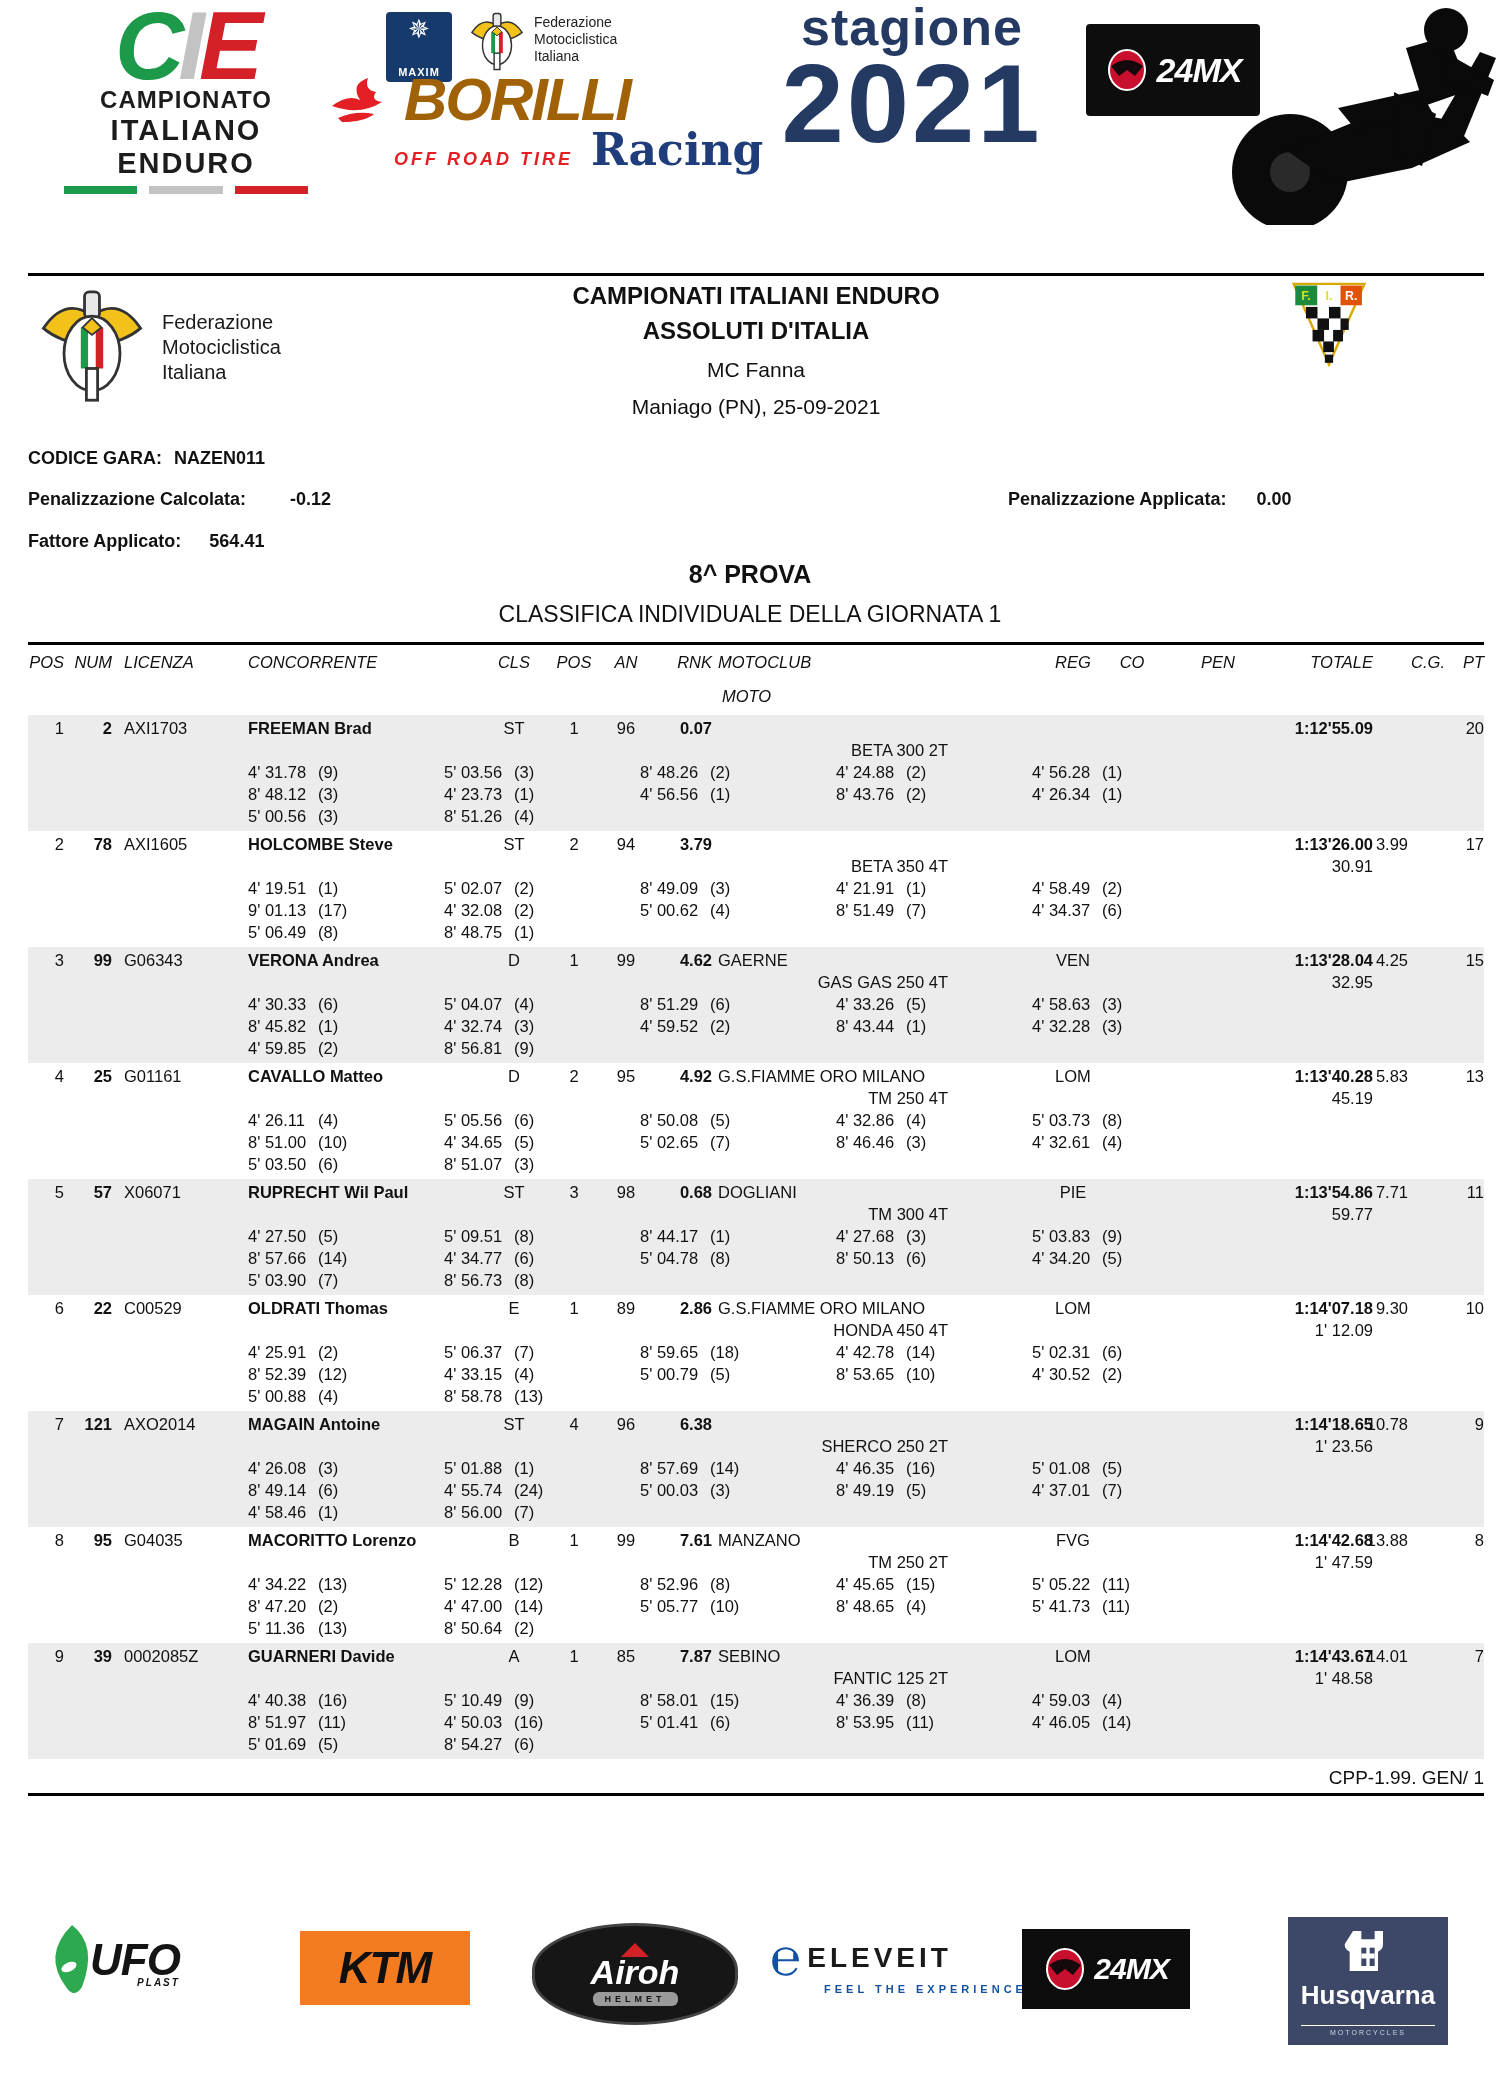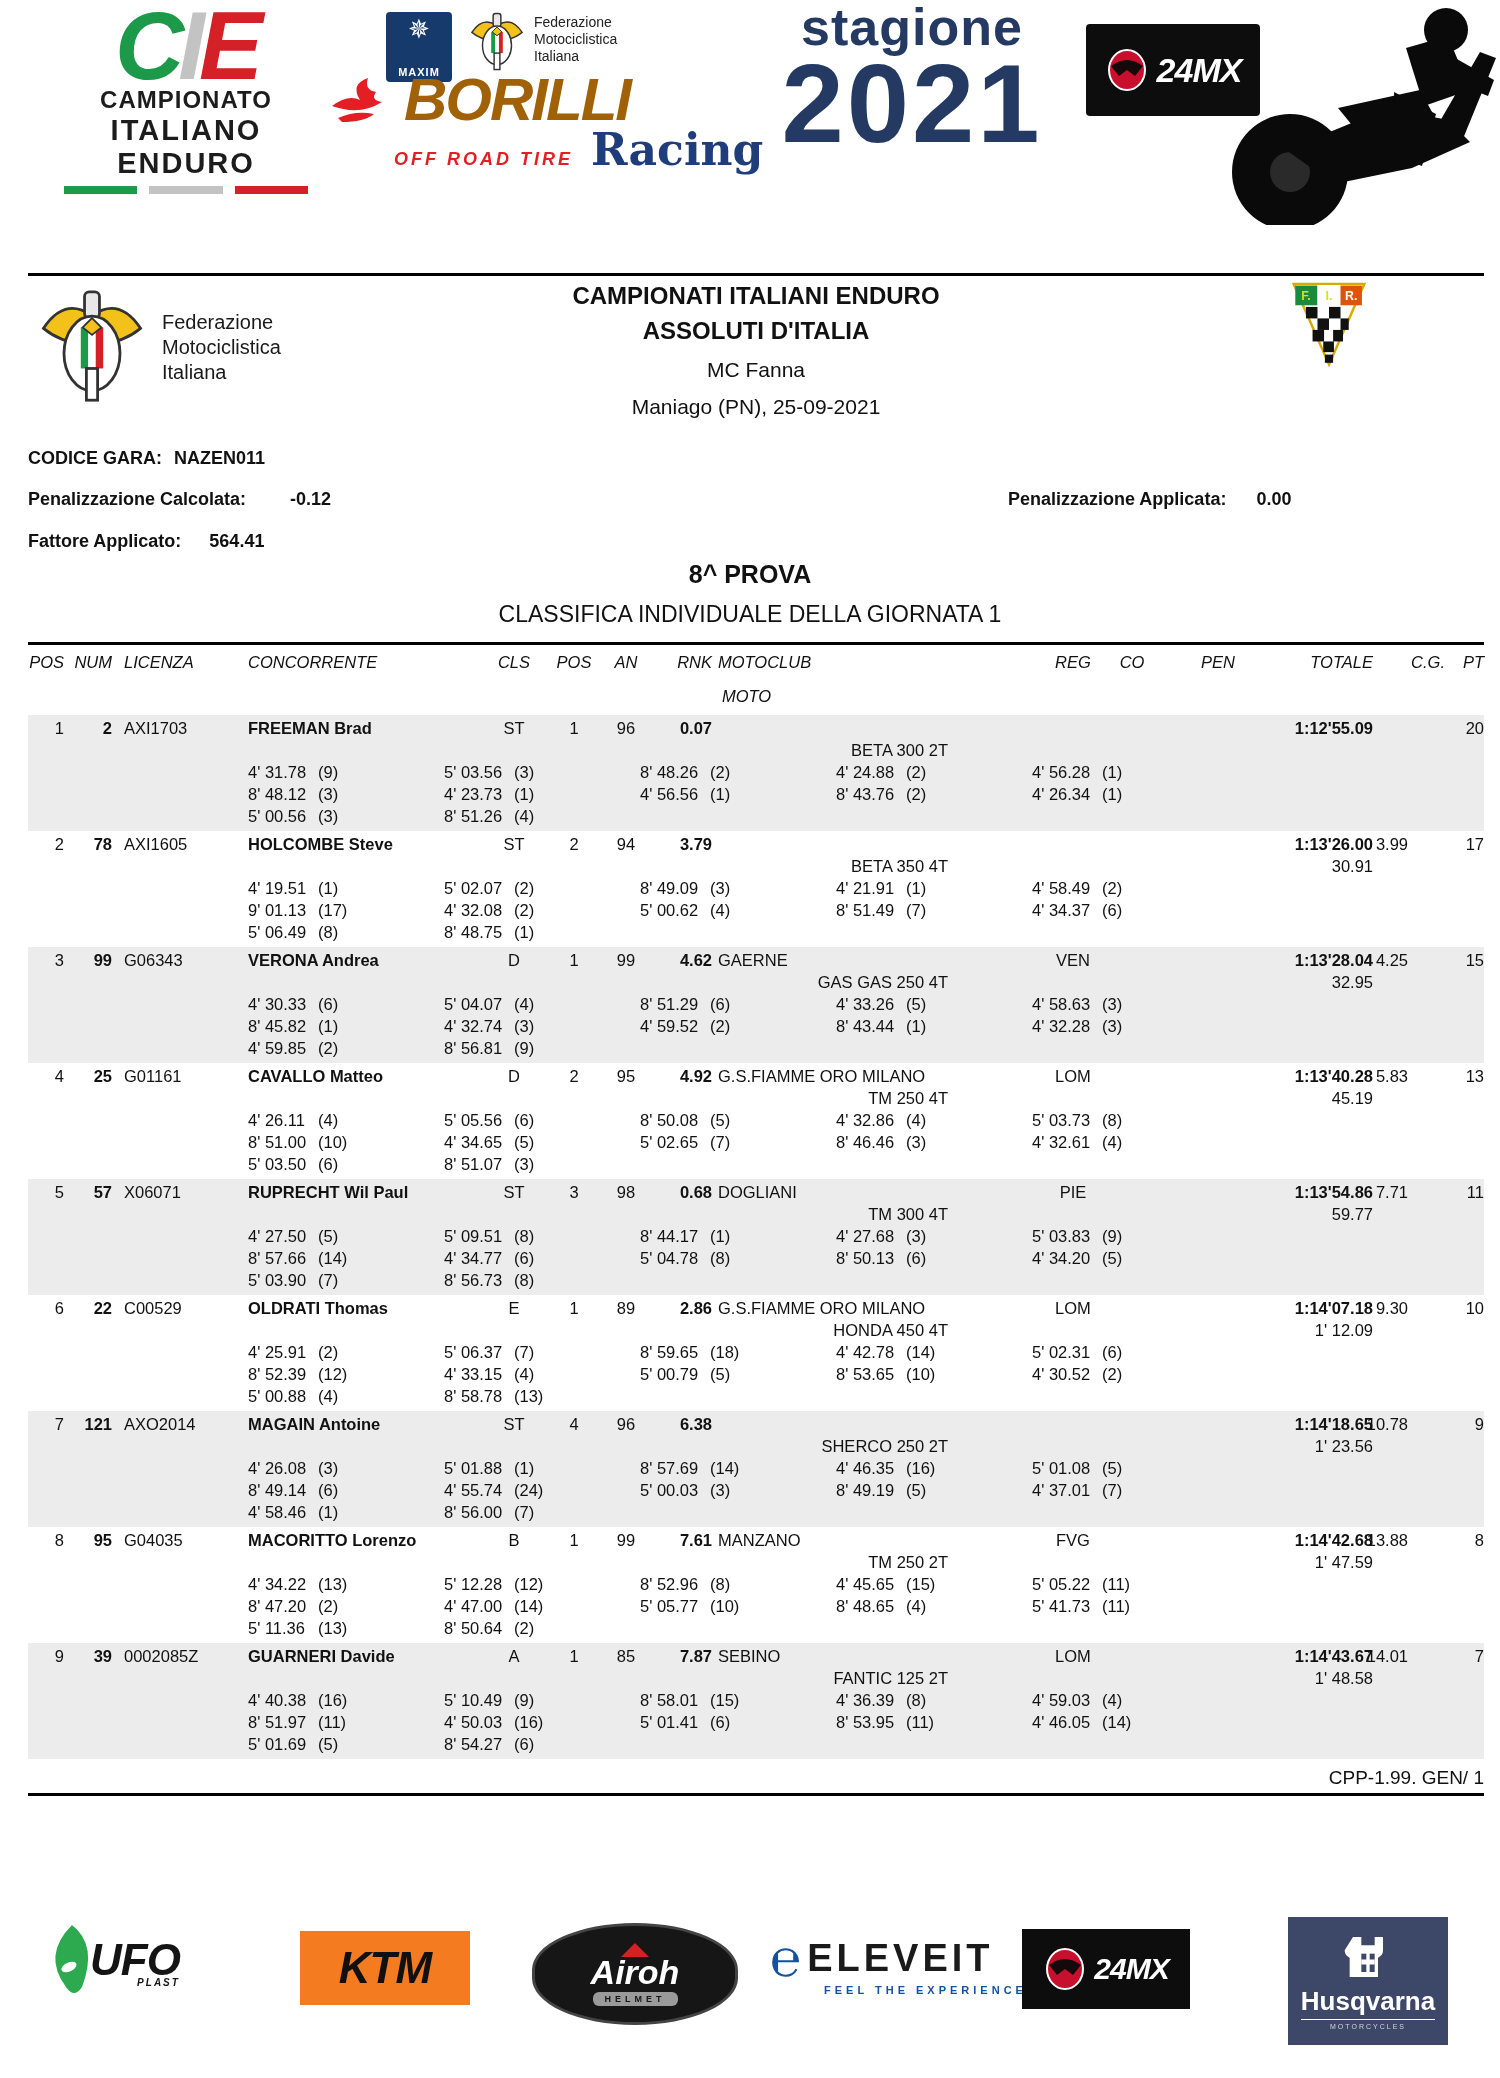--- a/index.html
+++ b/index.html
@@ -125,26 +125,26 @@
   .ktm{left:300px;top:8px;width:170px;height:74px;background:#f47b20;display:flex;align-items:center;justify-content:center;}
   .ktm-name{font-size:44px;font-weight:900;font-style:italic;color:#101010;letter-spacing:-1px;}
   .airoh{left:532px;width:200px;height:96px;background:#161616;border-radius:50%/46%;border:3px solid #444;
          display:flex;flex-direction:column;align-items:center;justify-content:center;}
   .airoh-tri{width:0;height:0;border-left:14px solid transparent;border-right:14px solid transparent;border-bottom:14px solid #d42027;}
   .airoh-name{color:#fff;font-size:34px;font-weight:900;font-style:italic;line-height:1;margin-top:-2px;}
   .airoh-pill{background:#9a9a9a;color:#161616;font-size:9px;font-weight:bold;letter-spacing:4px;padding:2px 12px;border-radius:6px;margin-top:3px;}
   .eleveit{left:770px;top:14px;}
   .elv-row{display:flex;align-items:center;gap:6px;}
   .elv-e{color:#1451a0;font-size:52px;font-weight:900;line-height:.8;}
-  .elv-name{font-size:38px;font-weight:bold;letter-spacing:4px;color:#1a1a1a;}
+  .elv-name{font-size:28px;font-weight:bold;letter-spacing:4px;color:#1a1a1a;}
   .elv-sub{color:#1451a0;font-size:11px;font-weight:bold;letter-spacing:4px;margin-top:4px;padding-left:54px;}
   .mx24s{left:1022px;top:6px;width:168px;height:80px;background:#0d0d0d;display:flex;align-items:center;justify-content:center;gap:7px;}
   .mx24s .mx24-name{font-size:30px;}
   .husq{left:1288px;top:-6px;width:160px;height:128px;background:#3d4869;display:flex;flex-direction:column;align-items:center;justify-content:center;}
-  .husq-name{color:#fff;font-size:26px;font-weight:bold;margin-top:4px;border-bottom:1px solid #fff;padding-bottom:2px;}
+  .husq-name{color:#fff;font-size:26px;font-weight:bold;margin-top:4px;border-bottom:1px solid #fff;padding-bottom:14px;}
   .husq-sub{color:#cfd4e2;font-size:7px;letter-spacing:2px;margin-top:3px;}
 </style>
 </head>
 <body>
 
 <div class="page">
 
   <div class="banner">
     <div class="cie">
       <div class="cie-mark"><span class="c">C</span><span class="i">I</span><span class="e">E</span></div>

